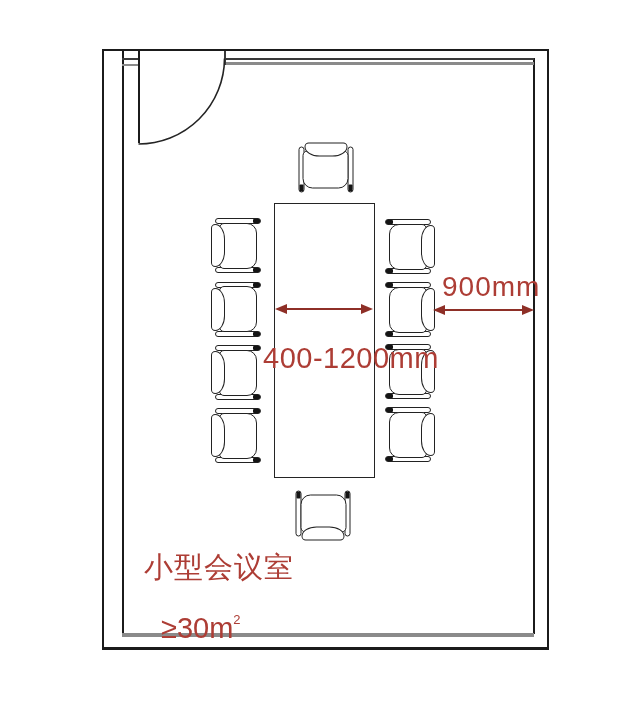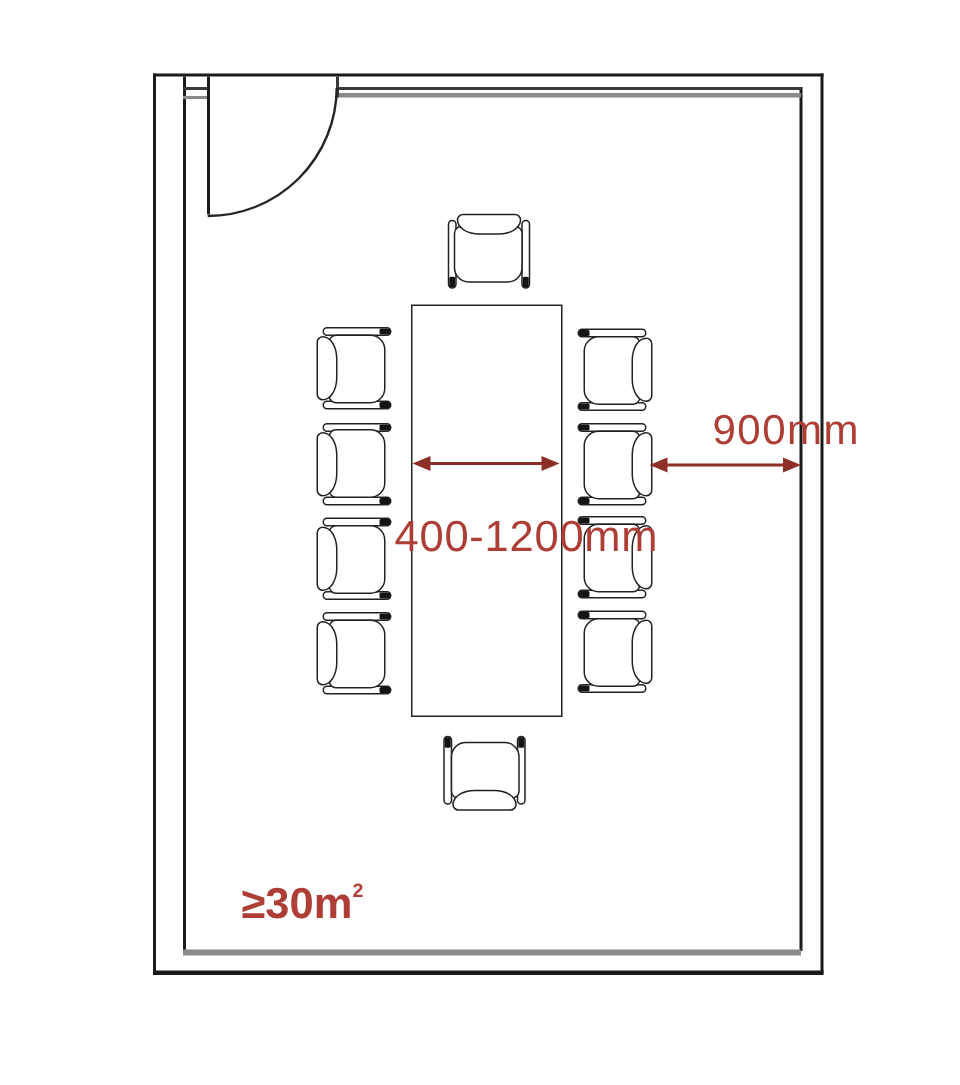--- a/index.html
+++ b/index.html
@@ -48,24 +48,24 @@
   .dim-arrow .shaft{position:absolute;left:8px;right:8px;top:4px;height:2.2px;background:#8e2f27;}
   .dim-arrow .head-l{position:absolute;left:0;top:0;width:0;height:0;
     border-top:5px solid transparent;border-bottom:5px solid transparent;border-right:12px solid #8e2f27;}
   .dim-arrow .head-r{position:absolute;right:0;top:0;width:0;height:0;
     border-top:5px solid transparent;border-bottom:5px solid transparent;border-left:12px solid #8e2f27;}
   
   .ann{
     position:absolute;color:#ad3d35;z-index:30;white-space:nowrap;
     font-family:"Liberation Sans", sans-serif;line-height:1;
   }
-  .ann.dim900{left:442px;top:273px;font-size:28px;letter-spacing:1px;margin-left:33px;}
+  .ann.dim900{left:442px;top:273px;font-size:28px;letter-spacing:1px;}
   .ann.dim800{left:263px;top:344px;font-size:29px;letter-spacing:0.5px;}
   .ann.room-name{left:144px;top:553px;font-size:29px;letter-spacing:1px;}
-  .ann.room-area{left:161px;top:587px;font-size:29px;font-weight:bold;}
+  .ann.room-area{left:161px;top:613px;font-size:29px;}
   .ann.room-area sup{font-size:13px;vertical-align:14px;}
   svg.overlay{position:absolute;left:0;top:0;z-index:5;}
 </style>
 </head>
 <body>
 
 <div id="stage">
 
   <div class="wline" style="left:102px;top:49px;width:447px;height:2px;"></div>
   <div class="wline" style="left:102px;top:647px;width:447px;height:2.5px;"></div>
@@ -158,15 +158,16 @@
     <span class="head-r"></span>
   </div>
   <div class="dim-arrow" style="left:433px;top:305px;width:101px;">
     <span class="head-l"></span>
     <span class="shaft"></span>
     <span class="head-r"></span>
   </div>
 
   <div class="ann dim900">900mm</div>
   <div class="ann dim800">400-1200mm</div>
+  <div class="ann room-name">小型会议室</div>
   <div class="ann room-area"><span>≥30m</span><sup>2</sup></div>
 
 </div>
 
 </body></html>

